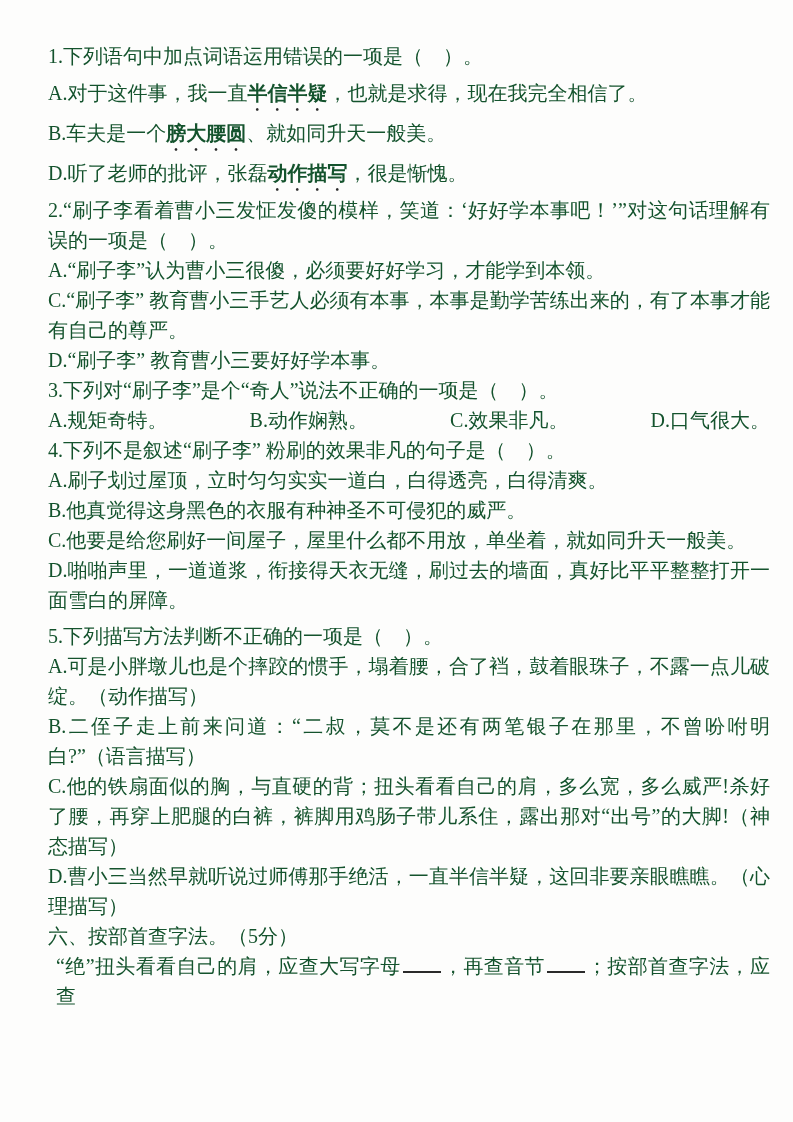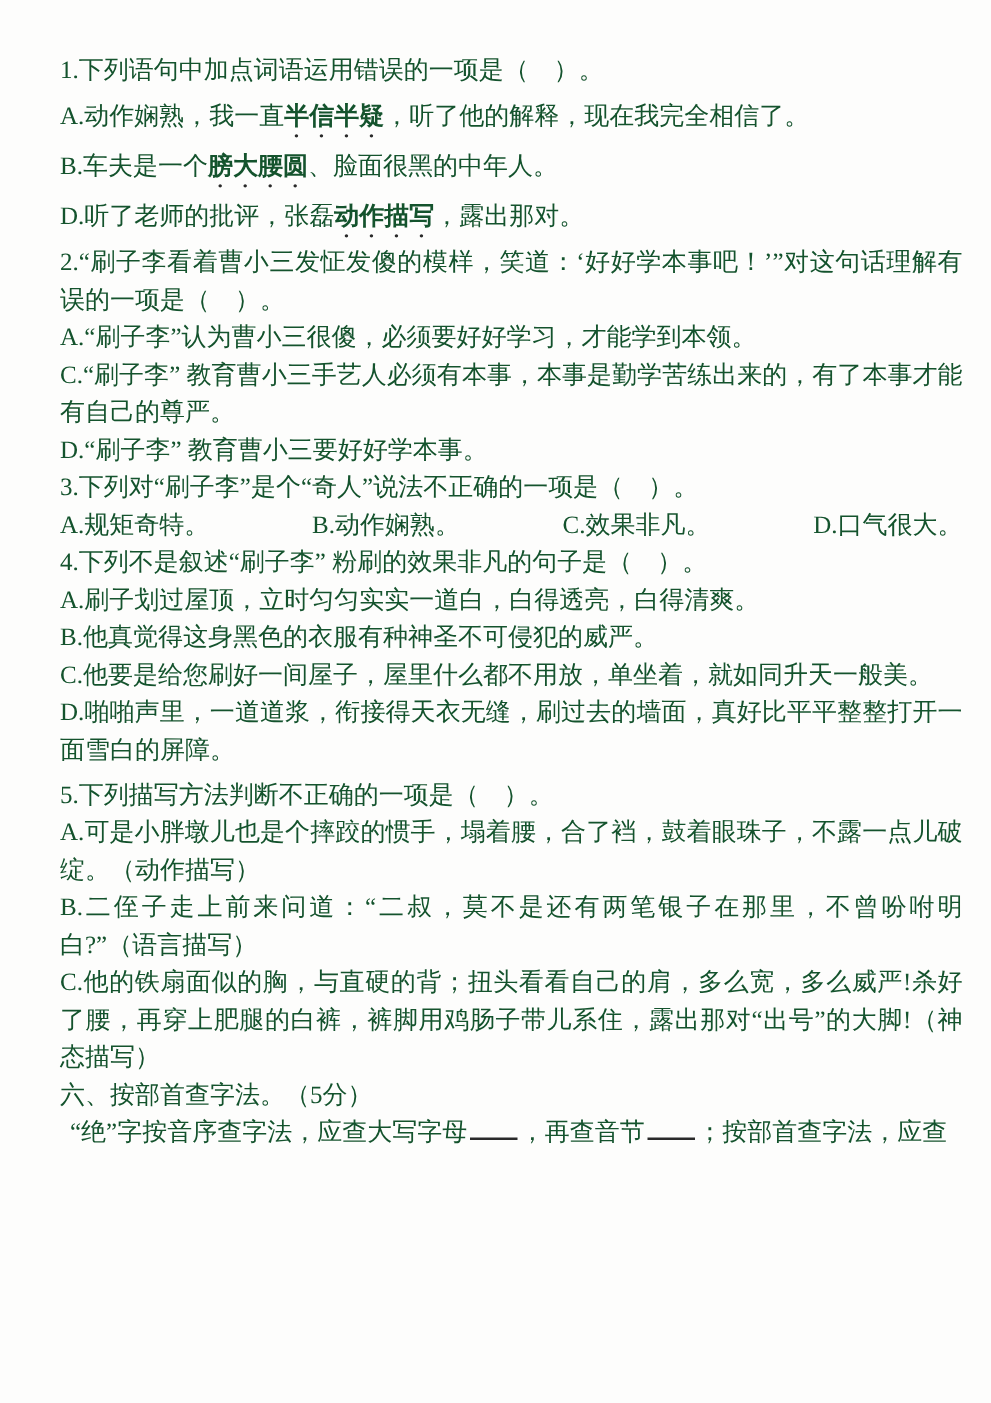--- a/index.html
+++ b/index.html
@@ -60,23 +60,23 @@
     vertical-align: baseline;
   }
 </style>
 </head>
 <body>
 
 <div class="page">
 
   <section class="q1">
     <p class="line">1.下列语句中加点词语运用错误的一项是（　）。</p>
-    <p class="line"><span>A.动作娴熟，我一直</span><span class="dotted">半信半疑</span><span>，听了他的解释，现在我完全相信了。</span></p>
-    <p class="line"><span>B.车夫是一个</span><span class="dotted">膀大腰圆</span><span>、脸面很黑的中年人。</span></p>
-    <p class="line"><span>D.听了老师的批评，张磊</span><span class="dotted">动作描写</span><span>，露出那对。</span></p>
+    <p class="line"><span>A.对于这件事，我一直</span><span class="dotted">半信半疑</span><span>，也就是求得，现在我完全相信了。</span></p>
+    <p class="line"><span>B.车夫是一个</span><span class="dotted">膀大腰圆</span><span>、就如同升天一般美。</span></p>
+    <p class="line"><span>D.听了老师的批评，张磊</span><span class="dotted">动作描写</span><span>，很是惭愧。</span></p>
   </section>
 
   <section class="q2">
     <p class="line">2.“刷子李看着曹小三发怔发傻的模样，笑道：‘好好学本事吧！’”对这句话理解有误的一项是（　）。</p>
     <p class="line">A.“刷子李”认为曹小三很傻，必须要好好学习，才能学到本领。</p>
     <p class="line">C.“刷子李” 教育曹小三手艺人必须有本事，本事是勤学苦练出来的，有了本事才能有自己的尊严。</p>
     <p class="line">D.“刷子李” 教育曹小三要好好学本事。</p>
   </section>
 
   <section class="q3">
@@ -95,20 +95,21 @@
     <p class="line">B.他真觉得这身黑色的衣服有种神圣不可侵犯的威严。</p>
     <p class="line">C.他要是给您刷好一间屋子，屋里什么都不用放，单坐着，就如同升天一般美。</p>
     <p class="line">D.啪啪声里，一道道浆，衔接得天衣无缝，刷过去的墙面，真好比平平整整打开一面雪白的屏障。</p>
   </section>
 
   <section class="q5">
     <p class="line">5.下列描写方法判断不正确的一项是（　）。</p>
     <p class="line">A.可是小胖墩儿也是个摔跤的惯手，塌着腰，合了裆，鼓着眼珠子，不露一点儿破绽。（动作描写）</p>
     <p class="line">B.二侄子走上前来问道：“二叔，莫不是还有两笔银子在那里，不曾吩咐明白?”（语言描写）</p>
     <p class="line">C.他的铁扇面似的胸，与直硬的背；扭头看看自己的肩，多么宽，多么威严!杀好了腰，再穿上肥腿的白裤，裤脚用鸡肠子带儿系住，露出那对“出号”的大脚!（神态描写）</p>
+    <p class="line">D.曹小三当然早就听说过师傅那手绝活，一直半信半疑，这回非要亲眼瞧瞧。（心理描写）</p>
   </section>
 
   <section class="s6">
     <p class="line">六、按部首查字法。（5分）</p>
-    <p class="line s6-dict"><span>“绝”字按音序查字法，应查大写字母</span><span class="blank"></span><span>，再查音节</span><span class="blank"></span><span>；按部首查字法，应查</span></p>
+    <p class="line s6-dict"><span>“绝”扭头看看自己的肩，应查大写字母</span><span class="blank"></span><span>，再查音节</span><span class="blank"></span><span>；按部首查字法，应查</span></p>
   </section>
 
 </div>
 
 </body></html>

